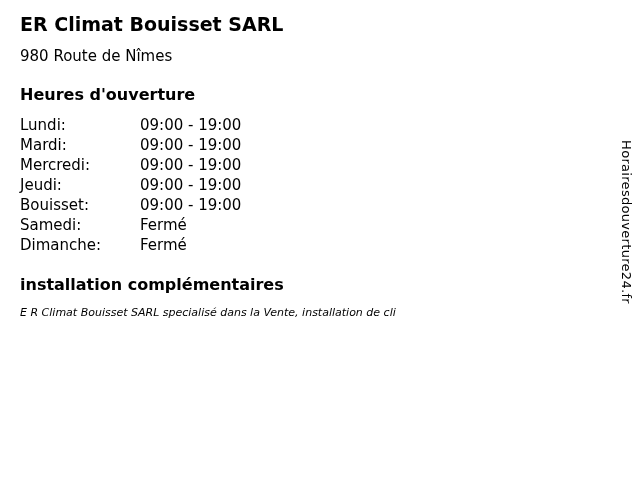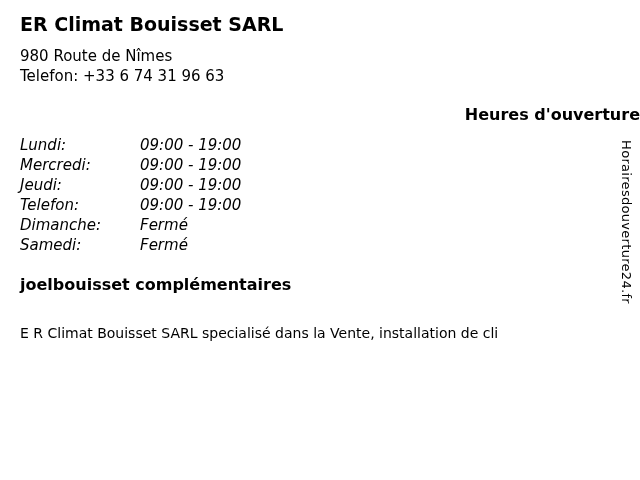--- a/index.html
+++ b/index.html
@@ -24,35 +24,35 @@
   .address-block {
     font-size: 15px;
     line-height: 20px;
   }
   .address-line { white-space: nowrap; }
   .section-heading {
     font-size: 16px;
     font-weight: bold;
     line-height: 20px;
   }
-  .hours-heading { margin-top: 19px; text-align: right; }
+  .hours-heading { margin-top: 19px; }
   .hours-table {
     margin-top: 10px;
     font-size: 15px;
     line-height: 20px;
     border-collapse: collapse;
-    font-style: italic;
   }
   .hours-table td { padding: 0; vertical-align: top; }
   .hours-table td.day-cell { width: 120px; }
   .info-heading { margin-top: 20px; }
   .info-text {
-    margin-top: 28px;
-    font-size: 14px;
+    margin-top: 8px;
+    font-size: 11px;
     line-height: 20px;
+    font-style: italic;
   }
   .watermark {
     position: absolute;
     top: 50%;
     right: 6px;
     transform: translateY(-50%);
     writing-mode: vertical-rl;
     font-size: 13px;
     letter-spacing: 0.3px;
     white-space: nowrap;
@@ -60,55 +60,58 @@
 </style>
 </head>
 <body>
 
 <div class="page">
 
   <h1 class="biz-title">ER Climat Bouisset SARL</h1>
 
   <div class="address-block">
     <div class="address-line">980 Route de Nîmes</div>
-    <div class="address-line">Telefon: +33 6 74 31 96 63</div>
   </div>
 
   <h2 class="section-heading hours-heading">Heures d'ouverture</h2>
 
   <table class="hours-table">
     <tbody>
       <tr>
         <td class="day-cell">Lundi:</td>
         <td class="time-cell">09:00 - 19:00</td>
       </tr>
       <tr>
+        <td class="day-cell">Mardi:</td>
+        <td class="time-cell">09:00 - 19:00</td>
+      </tr>
+      <tr>
         <td class="day-cell">Mercredi:</td>
         <td class="time-cell">09:00 - 19:00</td>
       </tr>
       <tr>
         <td class="day-cell">Jeudi:</td>
         <td class="time-cell">09:00 - 19:00</td>
       </tr>
       <tr>
-        <td class="day-cell">Telefon:</td>
+        <td class="day-cell">Bouisset:</td>
         <td class="time-cell">09:00 - 19:00</td>
+      </tr>
+      <tr>
+        <td class="day-cell">Samedi:</td>
+        <td class="time-cell">Fermé</td>
       </tr>
       <tr>
         <td class="day-cell">Dimanche:</td>
         <td class="time-cell">Fermé</td>
       </tr>
-      <tr>
-        <td class="day-cell">Samedi:</td>
-        <td class="time-cell">Fermé</td>
-      </tr>
     </tbody>
   </table>
 
-  <h2 class="section-heading info-heading">joelbouisset complémentaires</h2>
+  <h2 class="section-heading info-heading">installation complémentaires</h2>
 
   <div class="info-text">
     <div>E R Climat Bouisset SARL specialisé dans la Vente, installation de cli</div>
   </div>
 
   <div class="watermark">Horairesdouverture24.fr</div>
 
 </div>
 
 </body></html>

